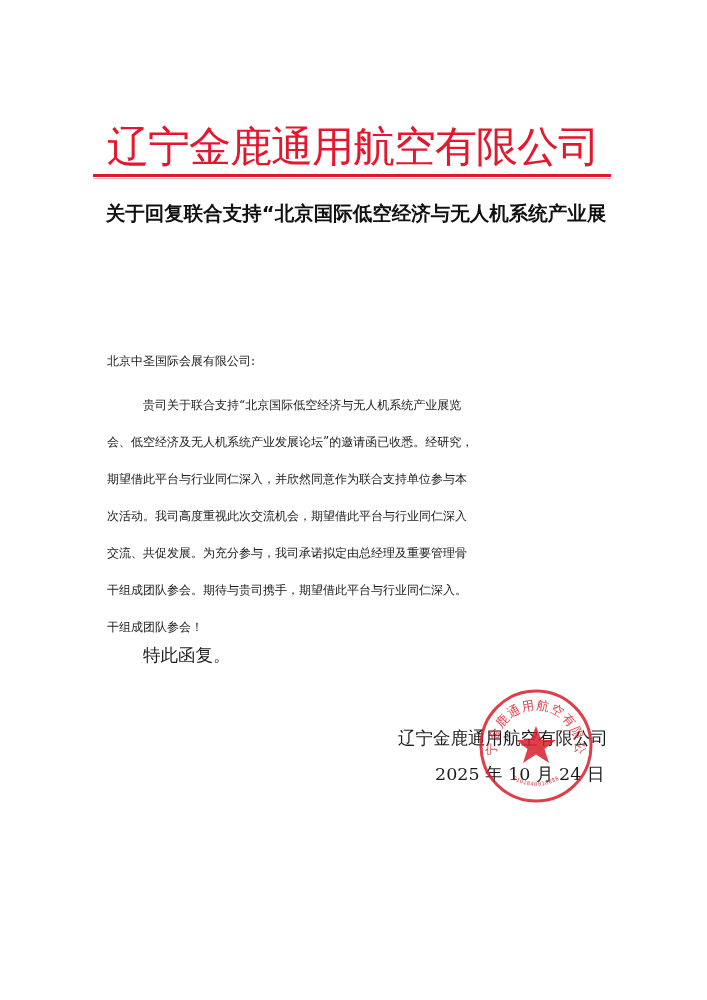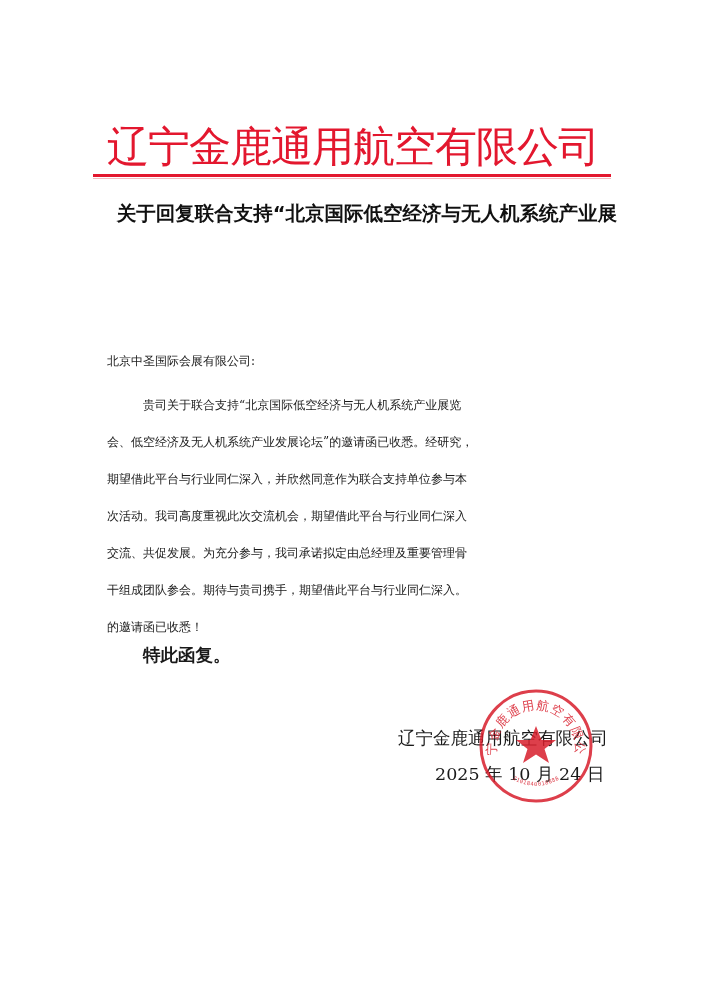--- a/index.html
+++ b/index.html
@@ -50,41 +50,40 @@
       left: 95px;
       top: 197px;
       width: 522px;
       text-align: center;
       font-family: "DejaVu Sans", "Liberation Sans", sans-serif;
       font-weight: bold;
       font-size: 19.5px;
       line-height: 33px;
       color: #111111;
     }
-    .title .line { display: block; white-space: nowrap; text-align: right; }
+    .title .line { display: block; white-space: nowrap; }
     .body-text {
       position: absolute;
       left: 107px;
       top: 343px;
       width: 500px;
       font-size: 12px;
       line-height: 37px;
       color: #1a1a1a;
     }
     .body-text .line { display: block; white-space: nowrap; }
     .indent { padding-left: 36px; margin-top: 7px; }
     .closing {
       position: absolute;
       left: 143px;
       top: 637px;
       font-size: 17.5px;
       line-height: 37px;
       color: #1a1a1a;
       white-space: nowrap;
-      font-weight: bold;
     }
     .signature {
       position: absolute;
       left: 398px;
       top: 720px;
       width: 206px;
       font-size: 17.5px;
       line-height: 36px;
       color: #1a1a1a;
       white-space: nowrap;
@@ -115,21 +114,21 @@
 </div>
 
 <div class="body-text">
   <span class="line">北京中圣国际会展有限公司:</span>
   <span class="line indent">贵司关于联合支持“北京国际低空经济与无人机系统产业展览</span>
   <span class="line">会、低空经济及无人机系统产业发展论坛”的邀请函已收悉。经研究，</span>
   <span class="line">期望借此平台与行业同仁深入，并欣然同意作为联合支持单位参与本</span>
   <span class="line">次活动。我司高度重视此次交流机会，期望借此平台与行业同仁深入</span>
   <span class="line">交流、共促发展。为充分参与，我司承诺拟定由总经理及重要管理骨</span>
   <span class="line">干组成团队参会。期待与贵司携手，期望借此平台与行业同仁深入。</span>
-  <span class="line">的邀请函已收悉！</span>
+  <span class="line">干组成团队参会！</span>
 </div>
 
 <div class="closing">特此函复。</div>
 
 <div class="signature">
   <span>辽宁金鹿通用航空有限公司</span>
   <span class="date">2025 年 10 月 24 日</span>
 </div>
 
 <div class="stamp">

